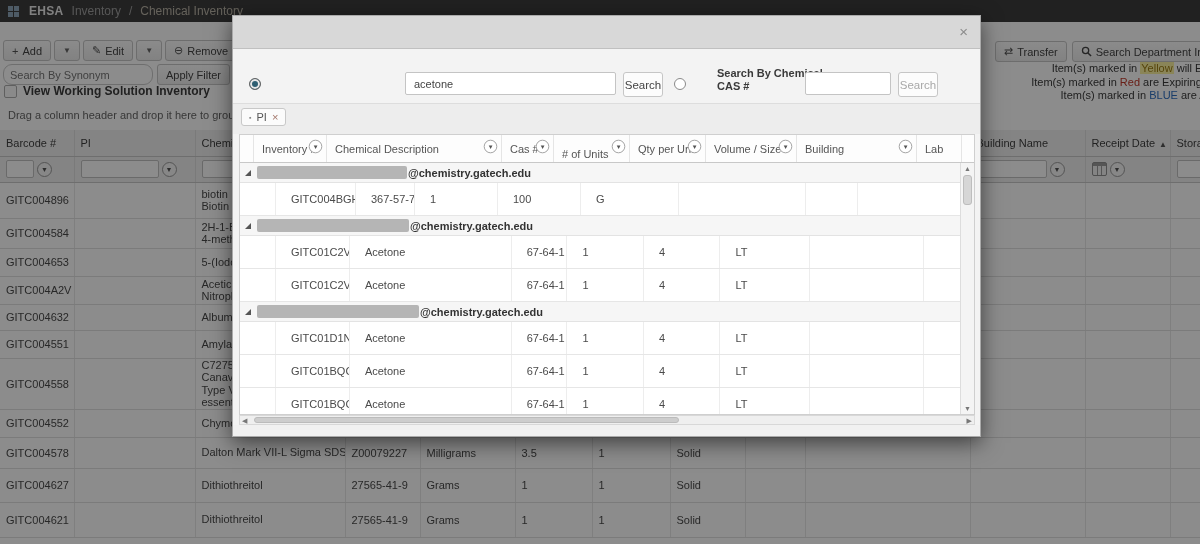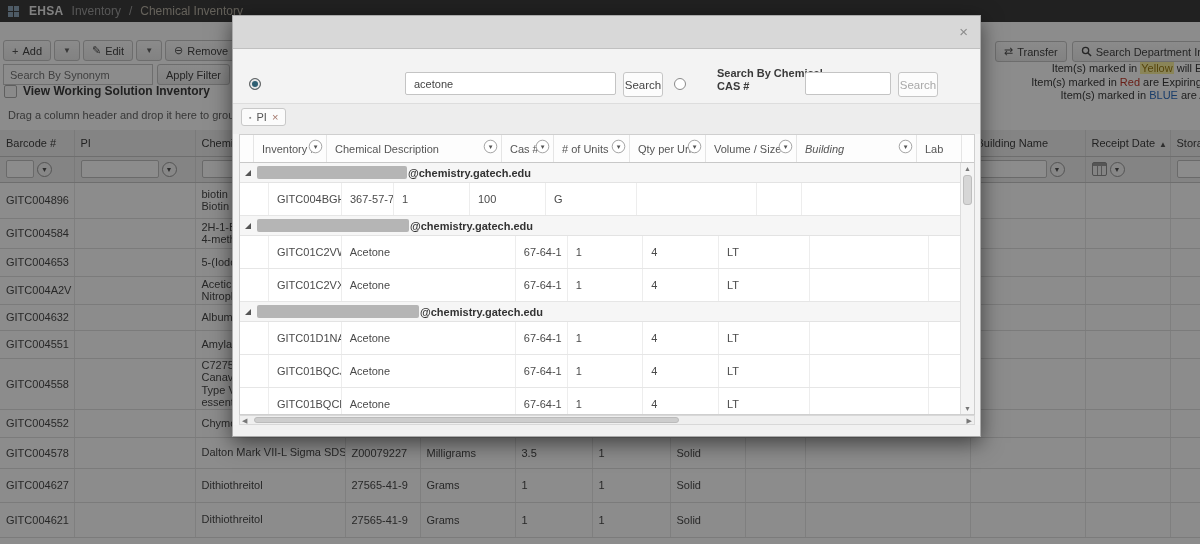--- a/index.html
+++ b/index.html
@@ -16,21 +16,21 @@
   .crumb.active { color:#b9b3a6; }
 
   
   .btn { display:inline-flex; align-items:center; gap:4px; background:linear-gradient(#fdfdfd,#ececec);
          border:1px solid #c6c6c6; border-radius:3px; color:#444; font-size:11px;
          padding:3px 8px; height:21px; white-space:nowrap; cursor:default; }
   .btn .ic { font-size:11px; color:#555; }
   .caret { font-size:8px; color:#666; }
   .tb-row1 { position:absolute; left:3px; top:40px; display:flex; gap:3px; }
   .tb-row2 { position:absolute; left:3px; top:64px; display:flex; gap:4px; }
-  .syn-input { width:150px; height:21px; border:1px solid #c9c9c9; border-radius:0;
+  .syn-input { width:150px; height:21px; border:1px solid #c9c9c9; border-radius:9px;
                font-size:11px; padding:0 6px; color:#555; background:#fff; }
   .chk-row { position:absolute; left:4px; top:84px; display:flex; align-items:center; gap:6px; }
   .chk { width:13px; height:13px; border:1px solid #aeaeae; background:#fbfbfb; border-radius:2px; }
   .chk-label { font-size:12px; font-weight:bold; color:#3c3c3c; }
   .drag-hint { position:absolute; left:8px; top:109px; font-size:11px; color:#666; white-space:nowrap; }
 
   .right-btns { position:absolute; left:995px; top:41px; display:flex; gap:5px; }
   .legend { position:absolute; top:62px; left:700px; width:555px; text-align:right; font-size:11px;
             color:#3a3a3a; line-height:13.5px; white-space:nowrap; }
   .lg-yellow { background:#fcf3a0; color:#9c7c13; padding:0 1px; }
@@ -87,21 +87,21 @@
   .mt-hcell { position:relative; font-size:11px; color:#555; padding:2px 4px 2px 8px; border-right:1px solid #e5e5e5;
               line-height:12px; display:flex; align-items:center; overflow:hidden; }
   .mt-hcell .ficon { position:absolute; right:3px; top:4px; transform:scale(.9); background:#fff; }
   .mt-group { height:20px; background:#f6f6f6; border-bottom:1px solid #e3e3e3; display:flex; align-items:center;
               font-size:11px; }
   .exp { width:0; height:0; border-left:6px solid transparent; border-bottom:6px solid #555; margin:0 6px 0 5px; }
   .blur { height:13px; background:#b5b5b5; border-radius:2px; margin-right:1px; }
   .email { font-weight:bold; color:#333; }
   .mt-data { height:33px; border-bottom:1px solid #e6e6e6; background:#fff; }
   .mt-cell { font-size:11px; color:#4a4a4a; padding:0 20px 0 8px; border-right:1px solid #ededed;
-             display:flex; align-items:center; overflow:hidden; white-space:nowrap; }
+             display:flex; align-items:center; overflow:hidden; white-space:nowrap;margin-left:7px; }
 
   .vscroll { position:absolute; right:0; top:28px; width:14px; bottom:0; background:#f4f4f4; border-left:1px solid #ddd; }
   .vscroll .ar { position:absolute; left:0; width:100%; text-align:center; font-size:7px; color:#777; }
   .vthumb { position:absolute; left:2px; top:12px; width:9px; height:30px; background:#d6d6d6;
             border:1px solid #bdbdbd; border-radius:3px; }
   .hscroll { position:absolute; left:6px; top:399px; width:736px; height:10px; background:#efefef;
              border:1px solid #d8d8d8; }
   .hthumb { position:absolute; left:14px; top:1px; width:425px; height:6px; background:#cdcdcd;
             border:1px solid #bbb; border-radius:3px; }
   .hscroll .ar { position:absolute; top:0; font-size:7px; color:#777; line-height:9px; }
@@ -498,33 +498,33 @@
             <span class="ficon">▼</span>
           </div>
           <div class="mt-hcell" style="width: 175px;">
             <span>Chemical Description</span>
             <span class="ficon">▼</span>
           </div>
           <div class="mt-hcell" style="width: 52px;">
             <span>Cas #</span>
             <span class="ficon">▼</span>
           </div>
-          <div class="mt-hcell" style="width: 76px;">
+          <div class="mt-hcell" style="width: 76px; align-items: flex-end;">
             <span># of Units</span>
             <span class="ficon">▼</span>
           </div>
           <div class="mt-hcell" style="width: 76px;">
             <span>Qty per Unit</span>
             <span class="ficon">▼</span>
           </div>
           <div class="mt-hcell" style="width: 91px;">
             <span>Volume / Size</span>
             <span class="ficon">▼</span>
           </div>
-          <div class="mt-hcell" style="width: 120px; font-style: italic;">
+          <div class="mt-hcell" style="width: 120px;">
             <span>Building</span>
             <span class="ficon">▼</span>
           </div>
           <div class="mt-hcell" style="width: 45px;">
             <span>Lab</span>
           </div>
         </div>
       <div id="m-body">
           <div class="mt-row mt-group">
             <span class="exp"></span>

